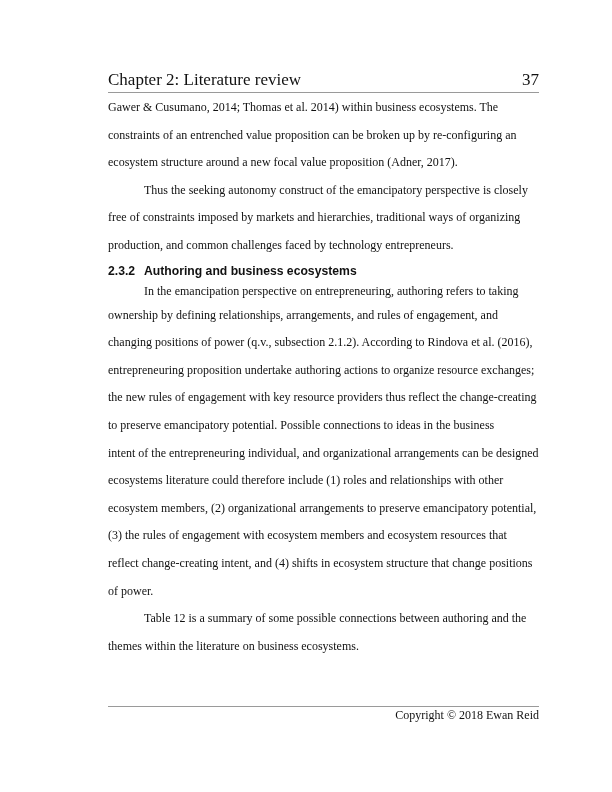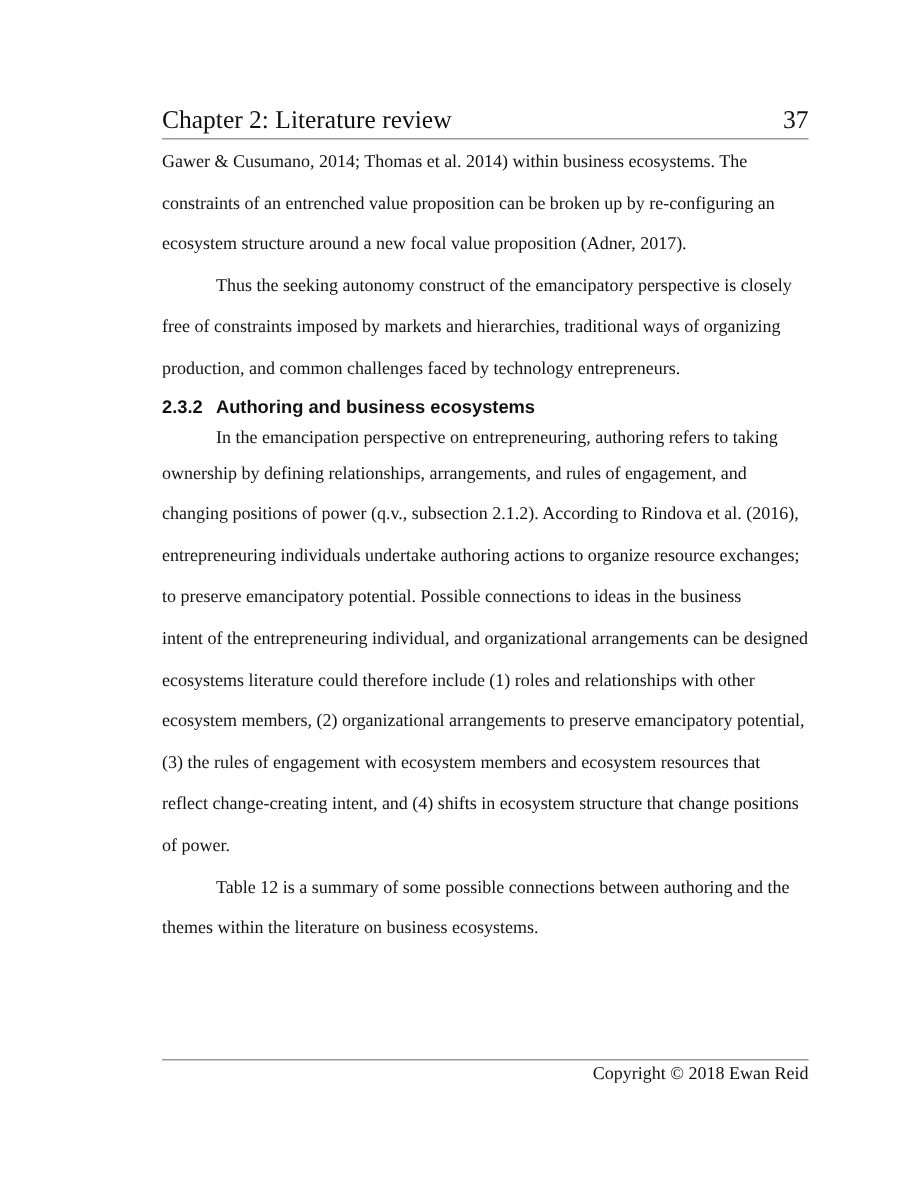--- a/index.html
+++ b/index.html
@@ -43,21 +43,22 @@
   </div>
 
   <div class="h3">
     <span class="num">2.3.2</span><span>Authoring and business ecosystems</span>
   </div>
 
   <div>
     <div class="line indent" style="height:22px;line-height:22px;">In the emancipation perspective on entrepreneuring, authoring refers to taking</div>
     <div class="line">ownership by defining relationships, arrangements, and rules of engagement, and</div>
     <div class="line">changing positions of power (q.v., subsection 2.1.2).  According to Rindova et al. (2016),</div>
-    <div class="line">entrepreneuring individuals undertake authoring actions to organize resource exchanges;</div>
+    <div class="line">entrepreneuring proposition undertake authoring actions to organize resource exchanges;</div>
+    <div class="line">the new rules of engagement with key resource providers thus reflect the change-creating</div>
     <div class="line">to preserve emancipatory potential.  Possible connections to ideas in the business</div>
     <div class="line">intent of the entrepreneuring individual, and organizational arrangements can be designed</div>
     <div class="line">ecosystems literature could therefore include (1) roles and relationships with other</div>
     <div class="line">ecosystem members, (2) organizational arrangements to preserve emancipatory potential,</div>
     <div class="line">(3) the rules of engagement with ecosystem members and ecosystem resources that</div>
     <div class="line">reflect change-creating intent, and (4) shifts in ecosystem structure that change positions</div>
     <div class="line">of power.</div>
   </div>
   <div>
     <div class="line indent">Table 12 is a summary of some possible connections between authoring and the</div>

